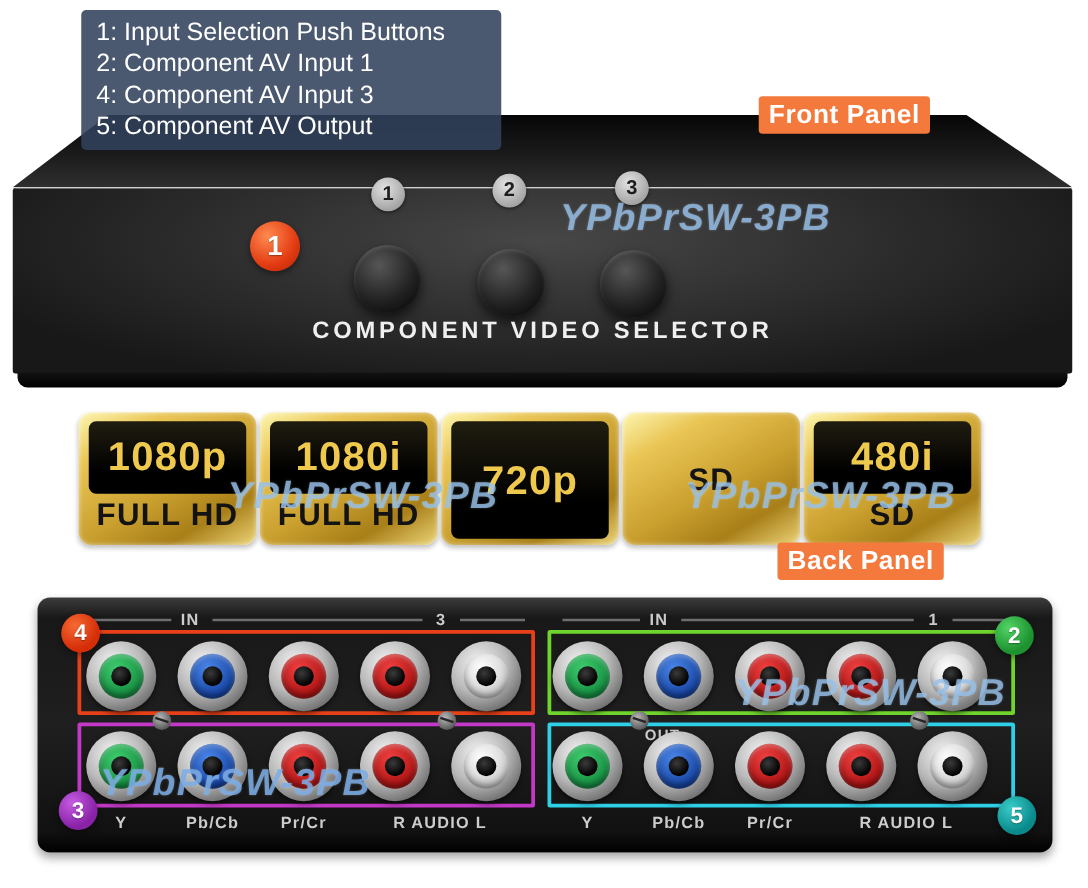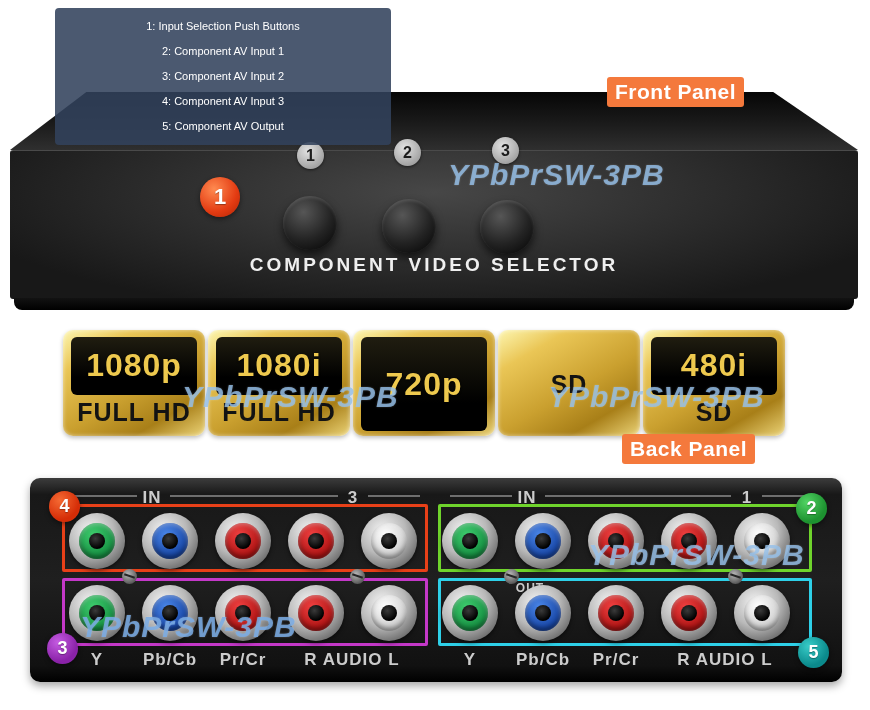--- a/index.html
+++ b/index.html
@@ -3,23 +3,23 @@
 <meta charset="utf-8">
 <style>
   html,body { margin:0; padding:0; background:#fff; }
   .stage {
     position:relative; width:870px; height:710px; background:#ffffff;
     font-family:"Liberation Sans", sans-serif; overflow:hidden;
   }
 
   
   .legend {
-    position:absolute; left:55px; top:8px; width:312px; z-index:7;
-    background:rgba(50,66,92,0.88); color:#fff; font-size:11px;
-    line-height:25px; padding:6px 12px; border-radius:4px;text-align:center;
+    position:absolute; left:65px; top:8px; width:312px; z-index:7;
+    background:rgba(50,66,92,0.88); color:#fff; font-size:20px;
+    line-height:25px; padding:6px 12px; border-radius:4px;
   }
 
   
   .section-badge {
     position:absolute; z-index:7; background:#f4793c; color:#fff;
     font-size:21px; font-weight:bold; padding:3px 8px; border-radius:3px;
     letter-spacing:.5px;
   }
   .front-badge { left:607px; top:77px; }
   .back-badge  { left:622px; top:434px; }
@@ -115,21 +115,21 @@
   .jack::after {
     content:""; position:absolute; left:20px; top:20px; width:16px; height:16px; border-radius:50%;
     background:radial-gradient(circle at 40% 35%, #3a3a3a, #000 70%);
   }
   .jack.green::before { background:radial-gradient(circle at 40% 32%, #3ecb6d, #128a3e 75%); }
   .jack.blue::before  { background:radial-gradient(circle at 40% 32%, #4a86e8, #123f9e 75%); }
   .jack.red::before   { background:radial-gradient(circle at 40% 32%, #ef4040, #a80f0f 75%); }
   .jack.white::before { background:radial-gradient(circle at 40% 32%, #ffffff, #c9c9c9 75%); }
 
   .panel-text {
-    position:absolute; color:#cccccc; font-size:17px; font-weight:bold;
+    position:absolute; color:#cccccc; font-size:13px; font-weight:bold;
     letter-spacing:1px; z-index:1; transform:translateX(-50%); white-space:nowrap;
   }
   .panel-line { position:absolute; height:2px; background:#6e6e6e; z-index:1; }
   .screw {
     position:absolute; width:15px; height:15px; border-radius:50%; z-index:2;
     background:radial-gradient(circle at 40% 35%, #b8b8b8, #5c5c5c 70%, #333);
   }
   .screw::after {
     content:""; position:absolute; left:2px; top:6px; width:11px; height:2px;
     background:#262626; transform:rotate(18deg);
@@ -149,21 +149,20 @@
   .wm-back-l { left:80px;  top:610px; color:rgba(120,170,228,.85); }
 </style>
 </head>
 <body>
 
 <div class="stage">
 
   <div class="legend">
     <div>1: Input Selection Push Buttons</div>
     <div>2: Component AV Input 1</div>
-    <div>3: Component AV Input 2</div>
     <div>4: Component AV Input 3</div>
     <div>5: Component AV Output</div>
   </div>
 
   <div class="section-badge front-badge">Front Panel</div>
   <div class="section-badge back-badge">Back Panel</div>
 
   <div class="front-device">
     <div class="front-top"></div>
     <div class="front-face"></div>

